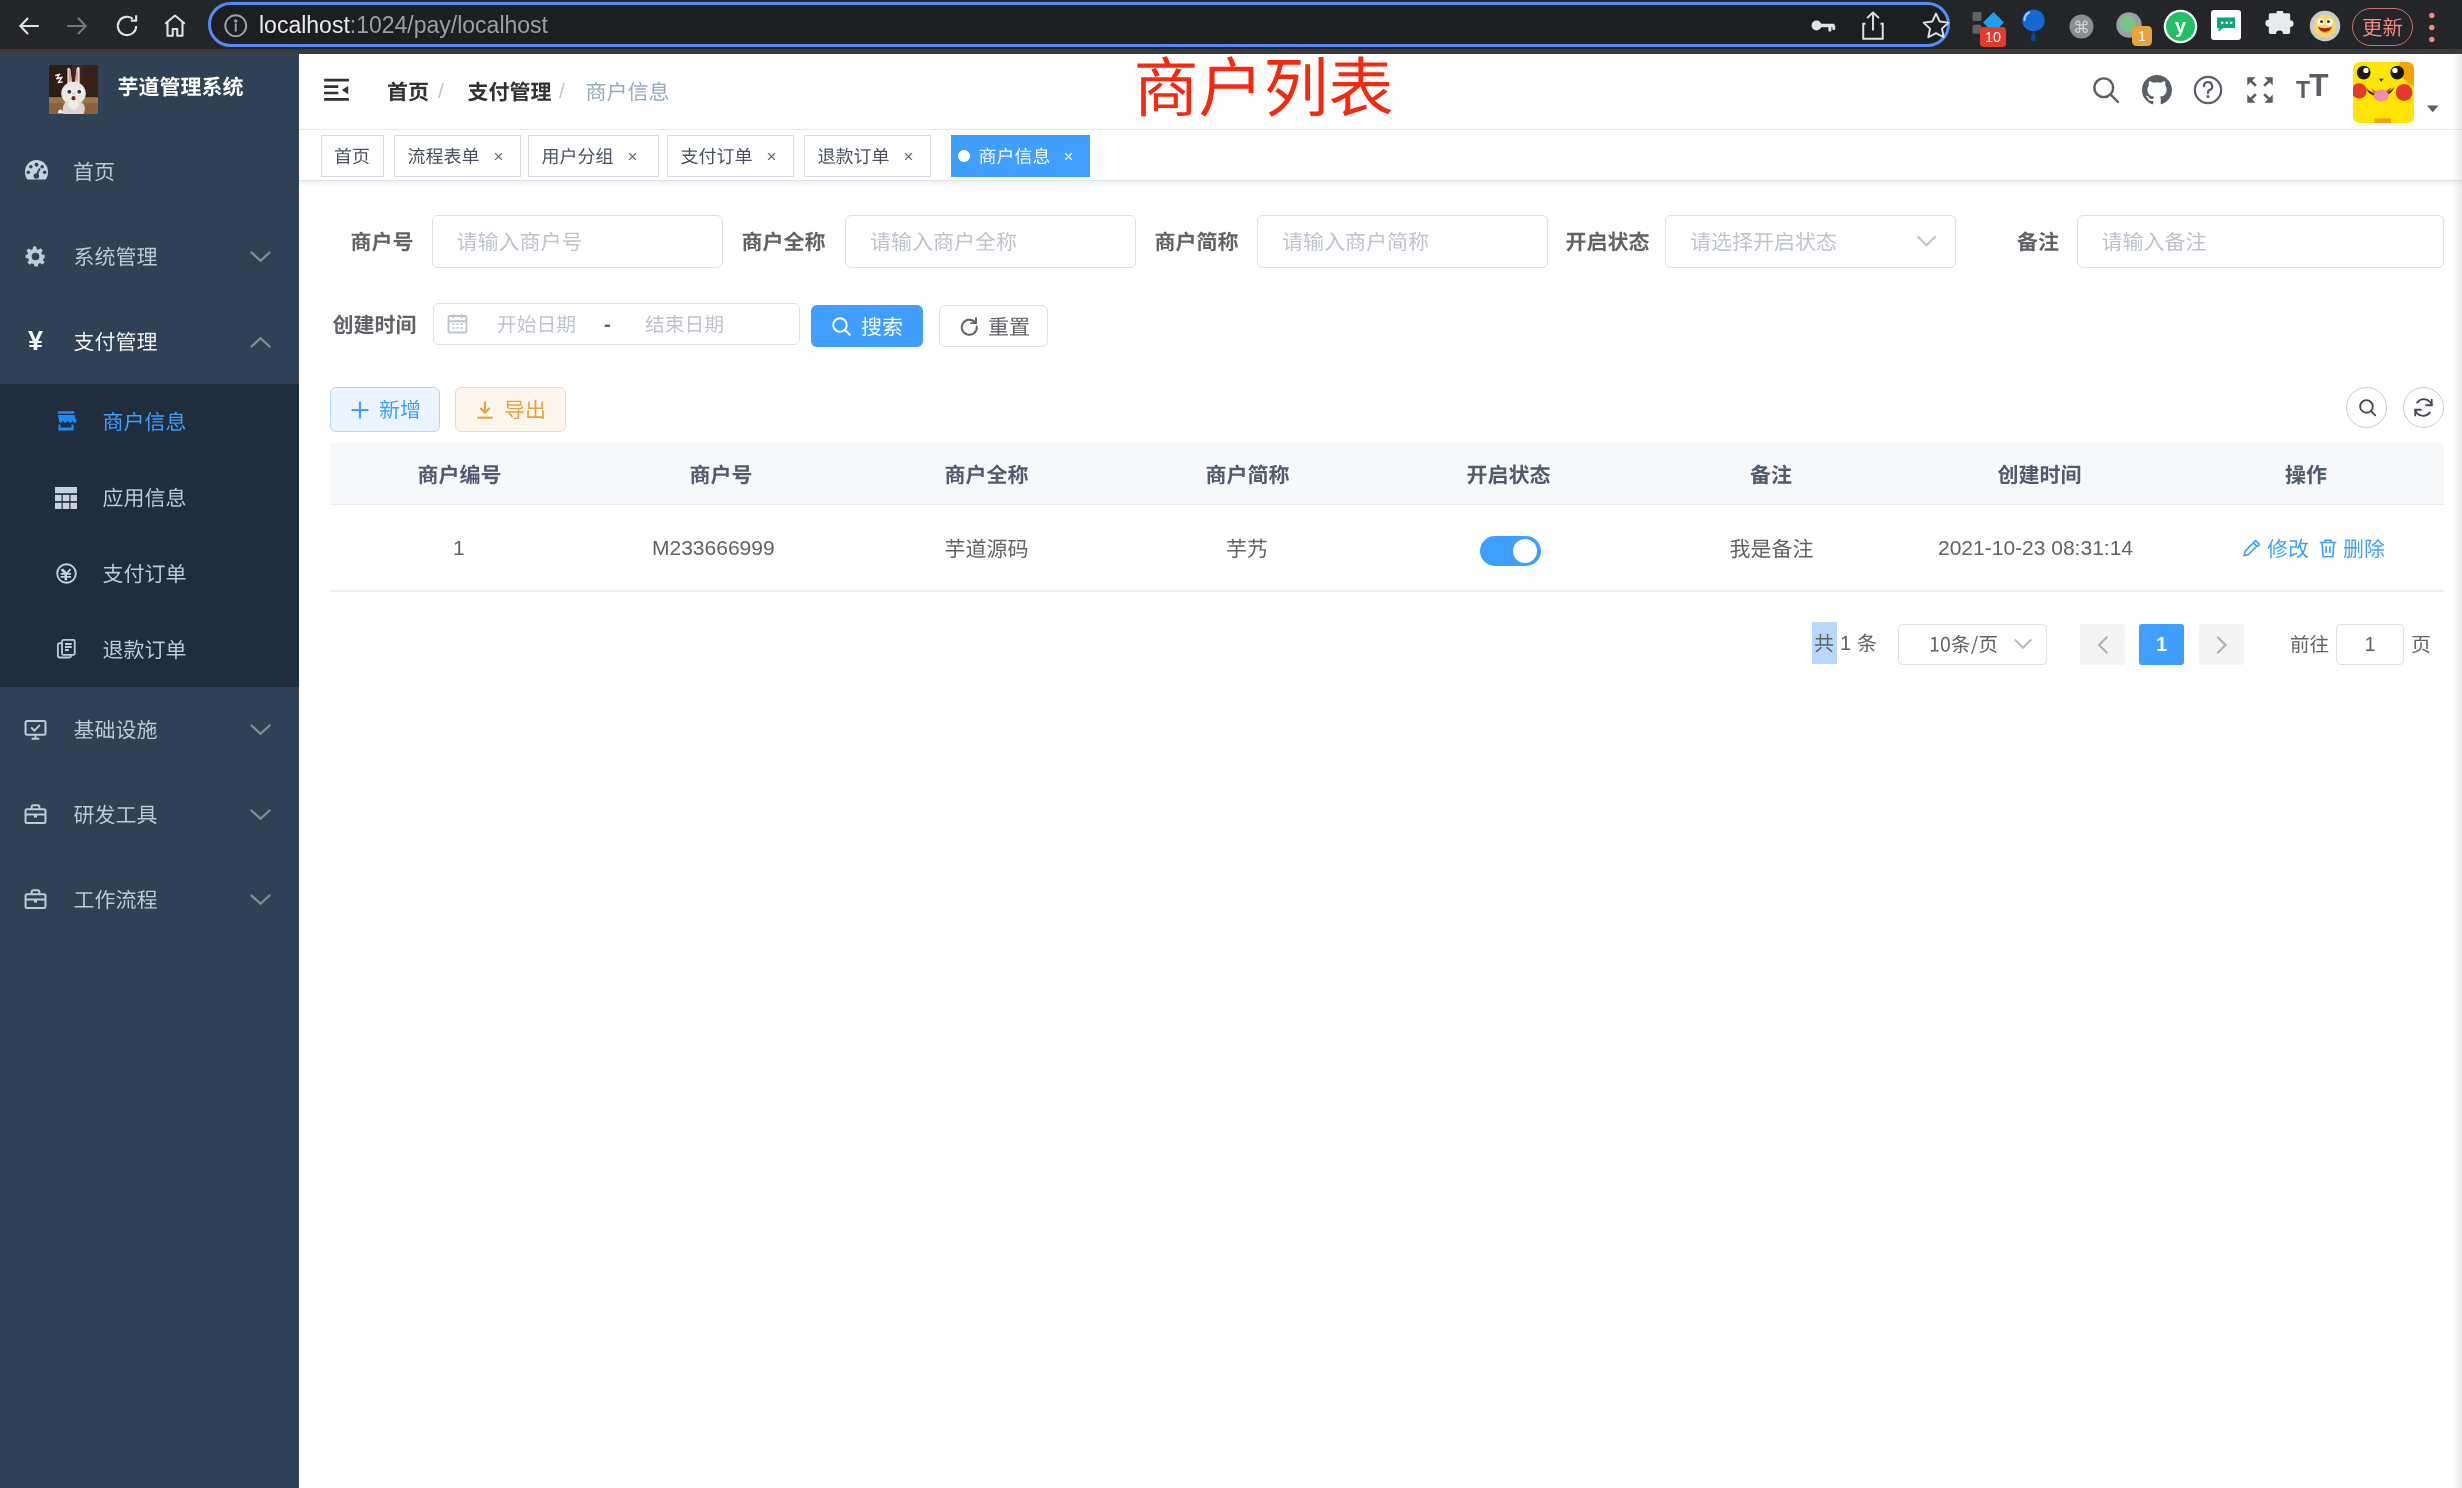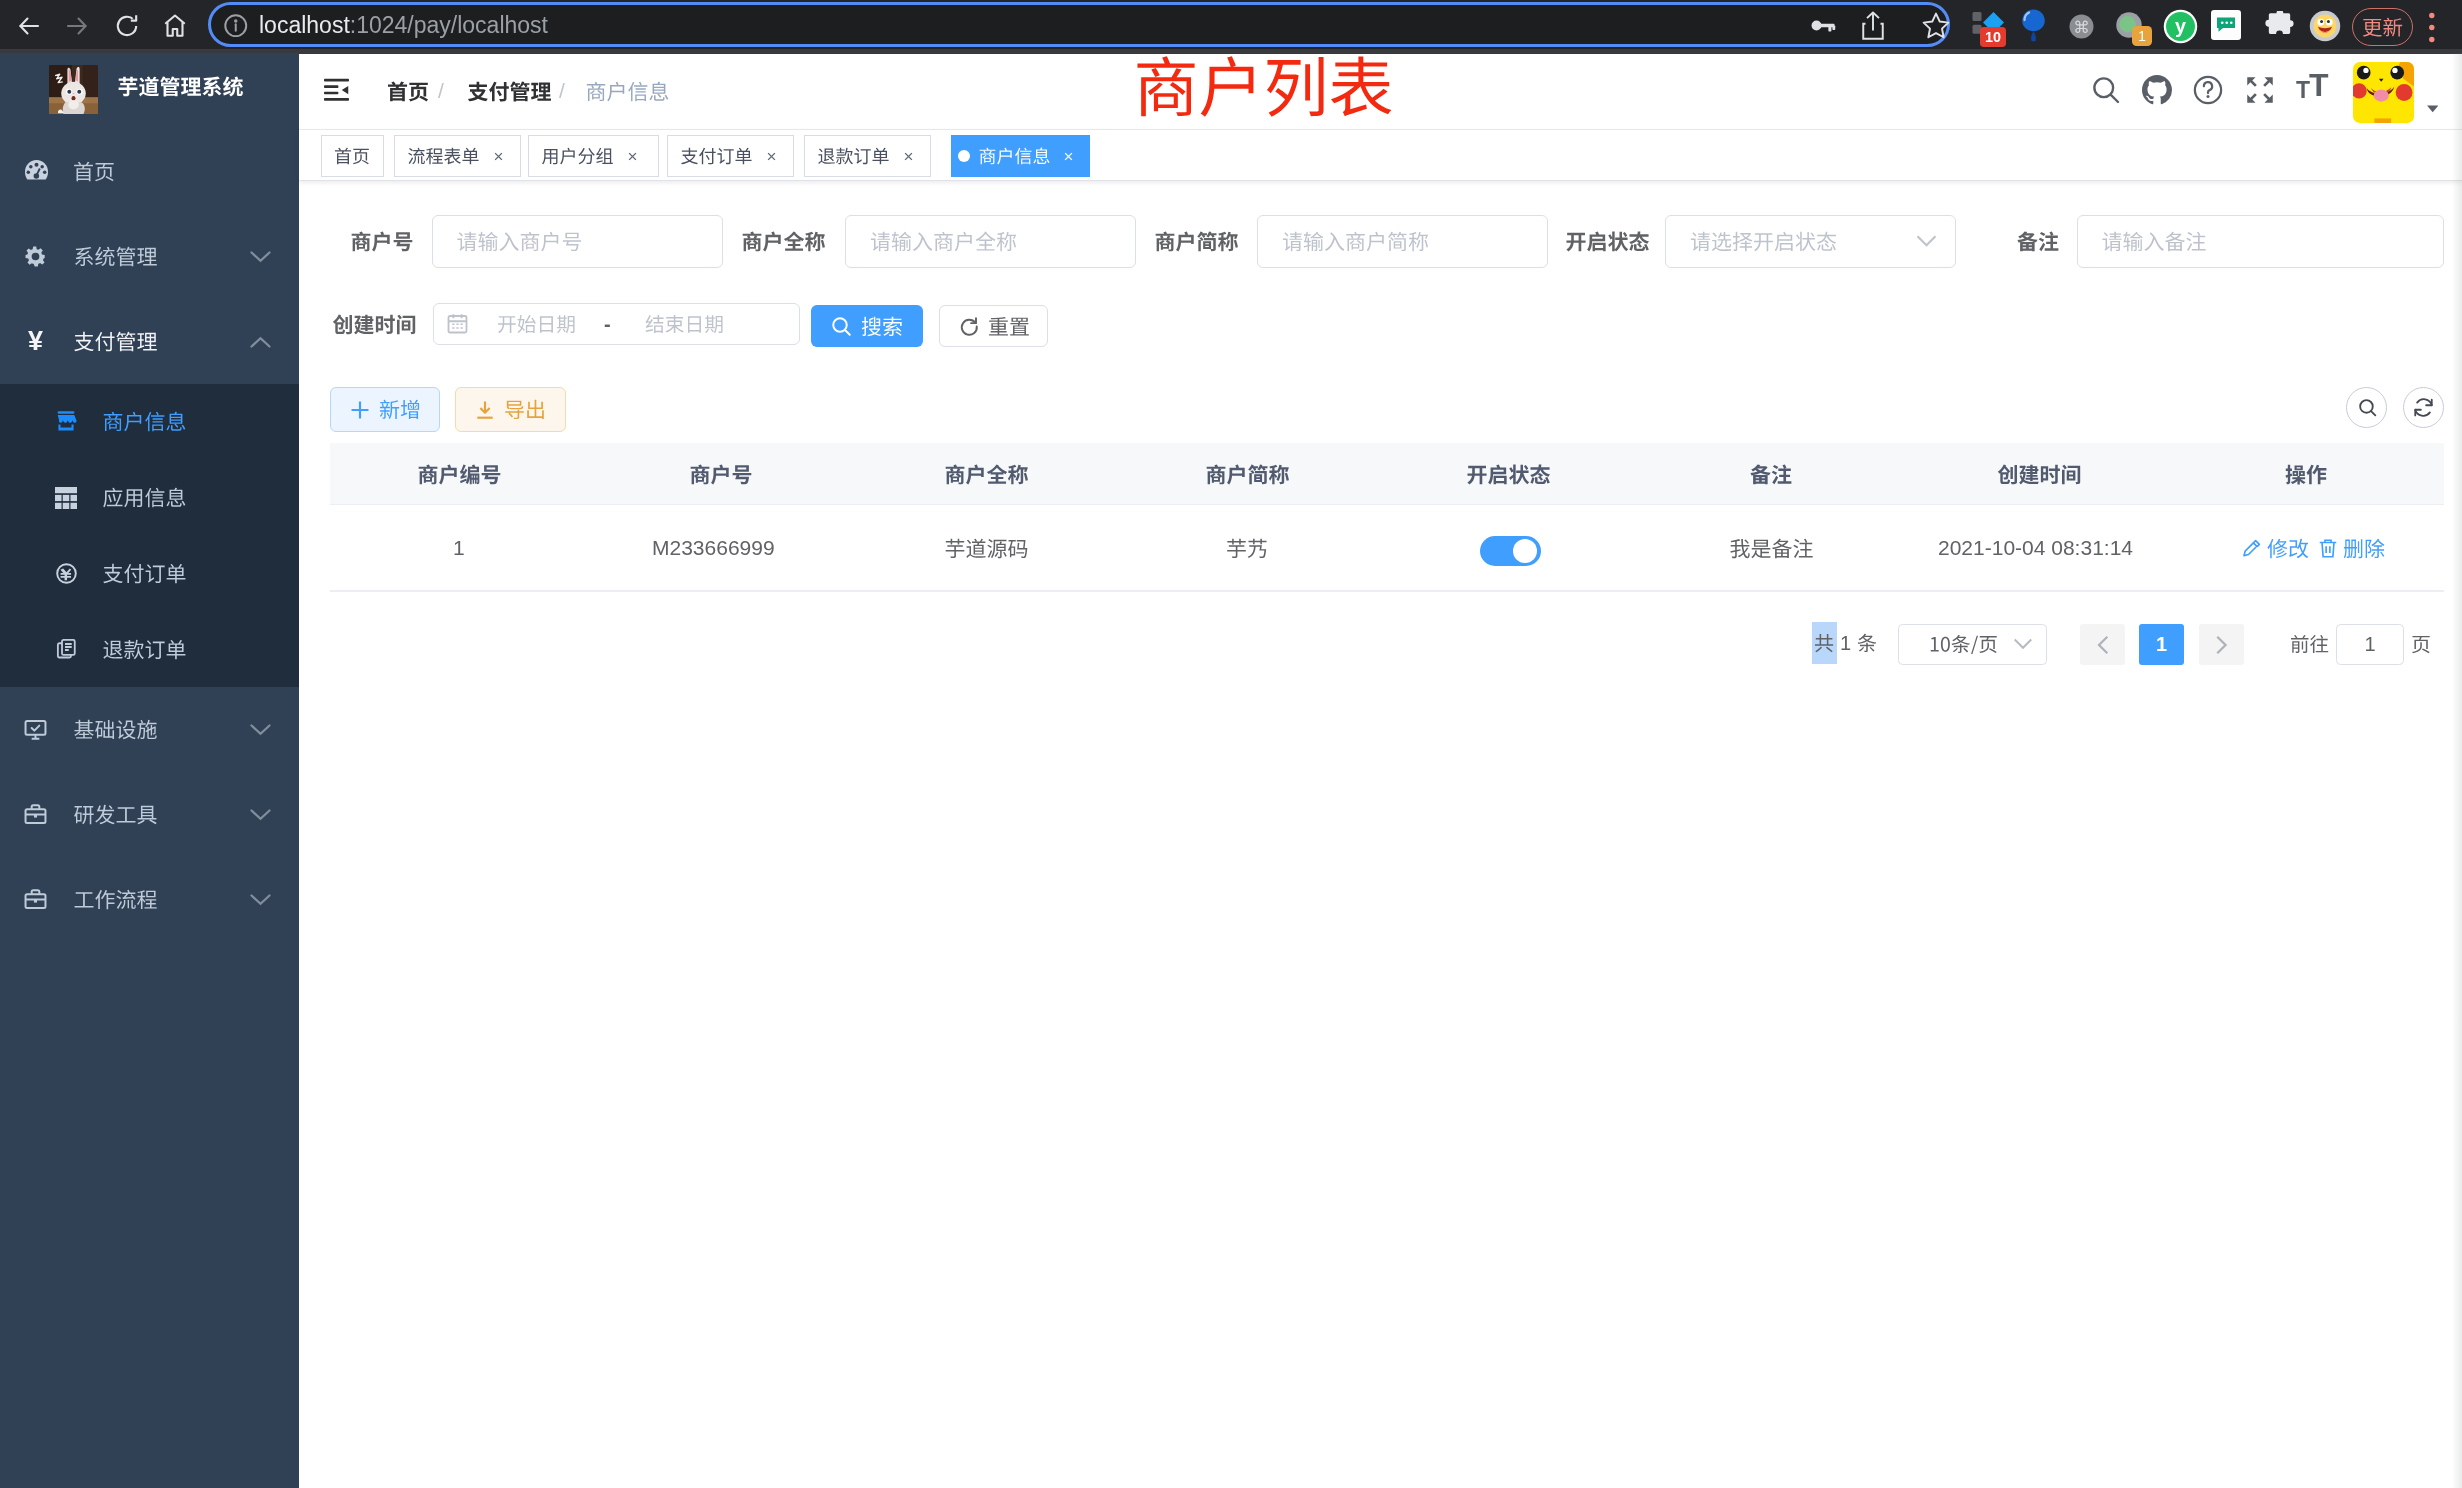--- a/index.html
+++ b/index.html
@@ -48,21 +48,21 @@
     <path d="M6 17H3v20h26V17h-3"></path>
   </svg>
 <svg class="abs" style="left:1921px;top:10.6px" width="30" height="30" viewBox="0 0 40 40" fill="none" stroke="#dee1e6" stroke-width="2.6" stroke-linejoin="round">
     <path d="M20 3.5l5 10.6 11.5 1.4-8.5 8 2.2 11.5L20 29.4 9.8 35l2.2-11.5-8.5-8 11.5-1.4z"></path>
   </svg>
 <svg class="abs" style="left:1971px;top:9px" width="36" height="36" viewBox="0 0 48 48">
     <rect x="2" y="4" width="12" height="12" rx="2" fill="#5f6368"></rect>
     <rect x="2" y="21" width="12" height="12" rx="2" fill="#5f6368"></rect>
     <path d="M30 4L44 18 30 32 16 18z" fill="#1ca0f2"></path>
   </svg>
-<div class="abs flexc" style="left:1980px;top:27px;width:26px;height:20px;background:#e33b2e;border-radius:3.8px;color:#fff;font-size:14.4px;justify-content:center;font-weight:700">10</div>
+<div class="abs flexc" style="left:1980px;top:27px;width:26px;height:20px;background:#e33b2e;border-radius:3.8px;color:#fff;font-size:14.4px;justify-content:center;font-weight:400">10</div>
 <svg class="abs" style="left:2020px;top:7.6px" width="27" height="36" viewBox="0 0 36 48">
     <path d="M18 2C9 2 3 9 3 17c0 9 8 14 15 14s15-5 15-14C33 9 27 2 18 2z" fill="#1767d2"></path>
     <path d="M12 6c-4 2-6 6-6 10" stroke="#9fc4f5" stroke-width="3" fill="none" stroke-linecap="round"></path>
     <path d="M18 31l-3 6h6z" fill="#0d47a1"></path>
     <path d="M15 37h6v6c0 2-6 2-6 0z" fill="#0d47a1"></path>
   </svg>
 <svg class="abs" style="left:2068px;top:13px" width="27" height="27" viewBox="0 0 36 36">
     <circle cx="18" cy="18" r="16" fill="#8a8d91"></circle>
     <text x="18" y="26" font-size="22" fill="#d7d9db" text-anchor="middle" font-family="Liberation Sans">⌘</text>
   </svg>
@@ -694,21 +694,21 @@
 <div class="abs" style="left:1480px;top:536px;width:61px;height:30px;border-radius:15px;background:#409eff"></div>
 <div class="abs" style="left:1513px;top:539px;width:24px;height:24px;border-radius:50%;background:#fff"></div>
 <div class="abs flexc" style="left:1729px;top:530px;height:36px">
     <svg class="zh" width="85" height="21" viewBox="0 0 4000 1000" fill="#606266">
       <use href="#r6211" x="0"></use>
       <use href="#r662f" x="1000"></use>
       <use href="#r5907" x="2000"></use>
       <use href="#r6ce8" x="3000"></use>
     </svg>
   </div>
-<div class="abs flexc" style="left:1938px;top:530px;height:36px;font-size:21px;color:#606266">2021-10-04 08:31:14</div>
+<div class="abs flexc" style="left:1938px;top:530px;height:36px;font-size:21px;color:#606266">2021-10-23 08:31:14</div>
 <div class="abs flexc" style="left:2241px;top:530px;height:36px">
     <svg width="21" height="21" viewBox="0 0 28 28" fill="none" stroke="#409eff" stroke-width="2.2" style="margin-right:4.5px">
       <path d="M16.5 6.5l-11 11L4 23.5l6-1.5 11-11M16.5 6.5l3-3 5 5-3 3M16.5 6.5l5 5" stroke-linejoin="round"></path>
     </svg>
     <svg class="zh" width="42" height="21" viewBox="0 0 2000 1000" fill="#409eff">
       <use href="#r4fee" x="0"></use>
       <use href="#r6539" x="1000"></use>
     </svg>
   </div>
 <div class="abs flexc" style="left:2318px;top:530px;height:36px">

